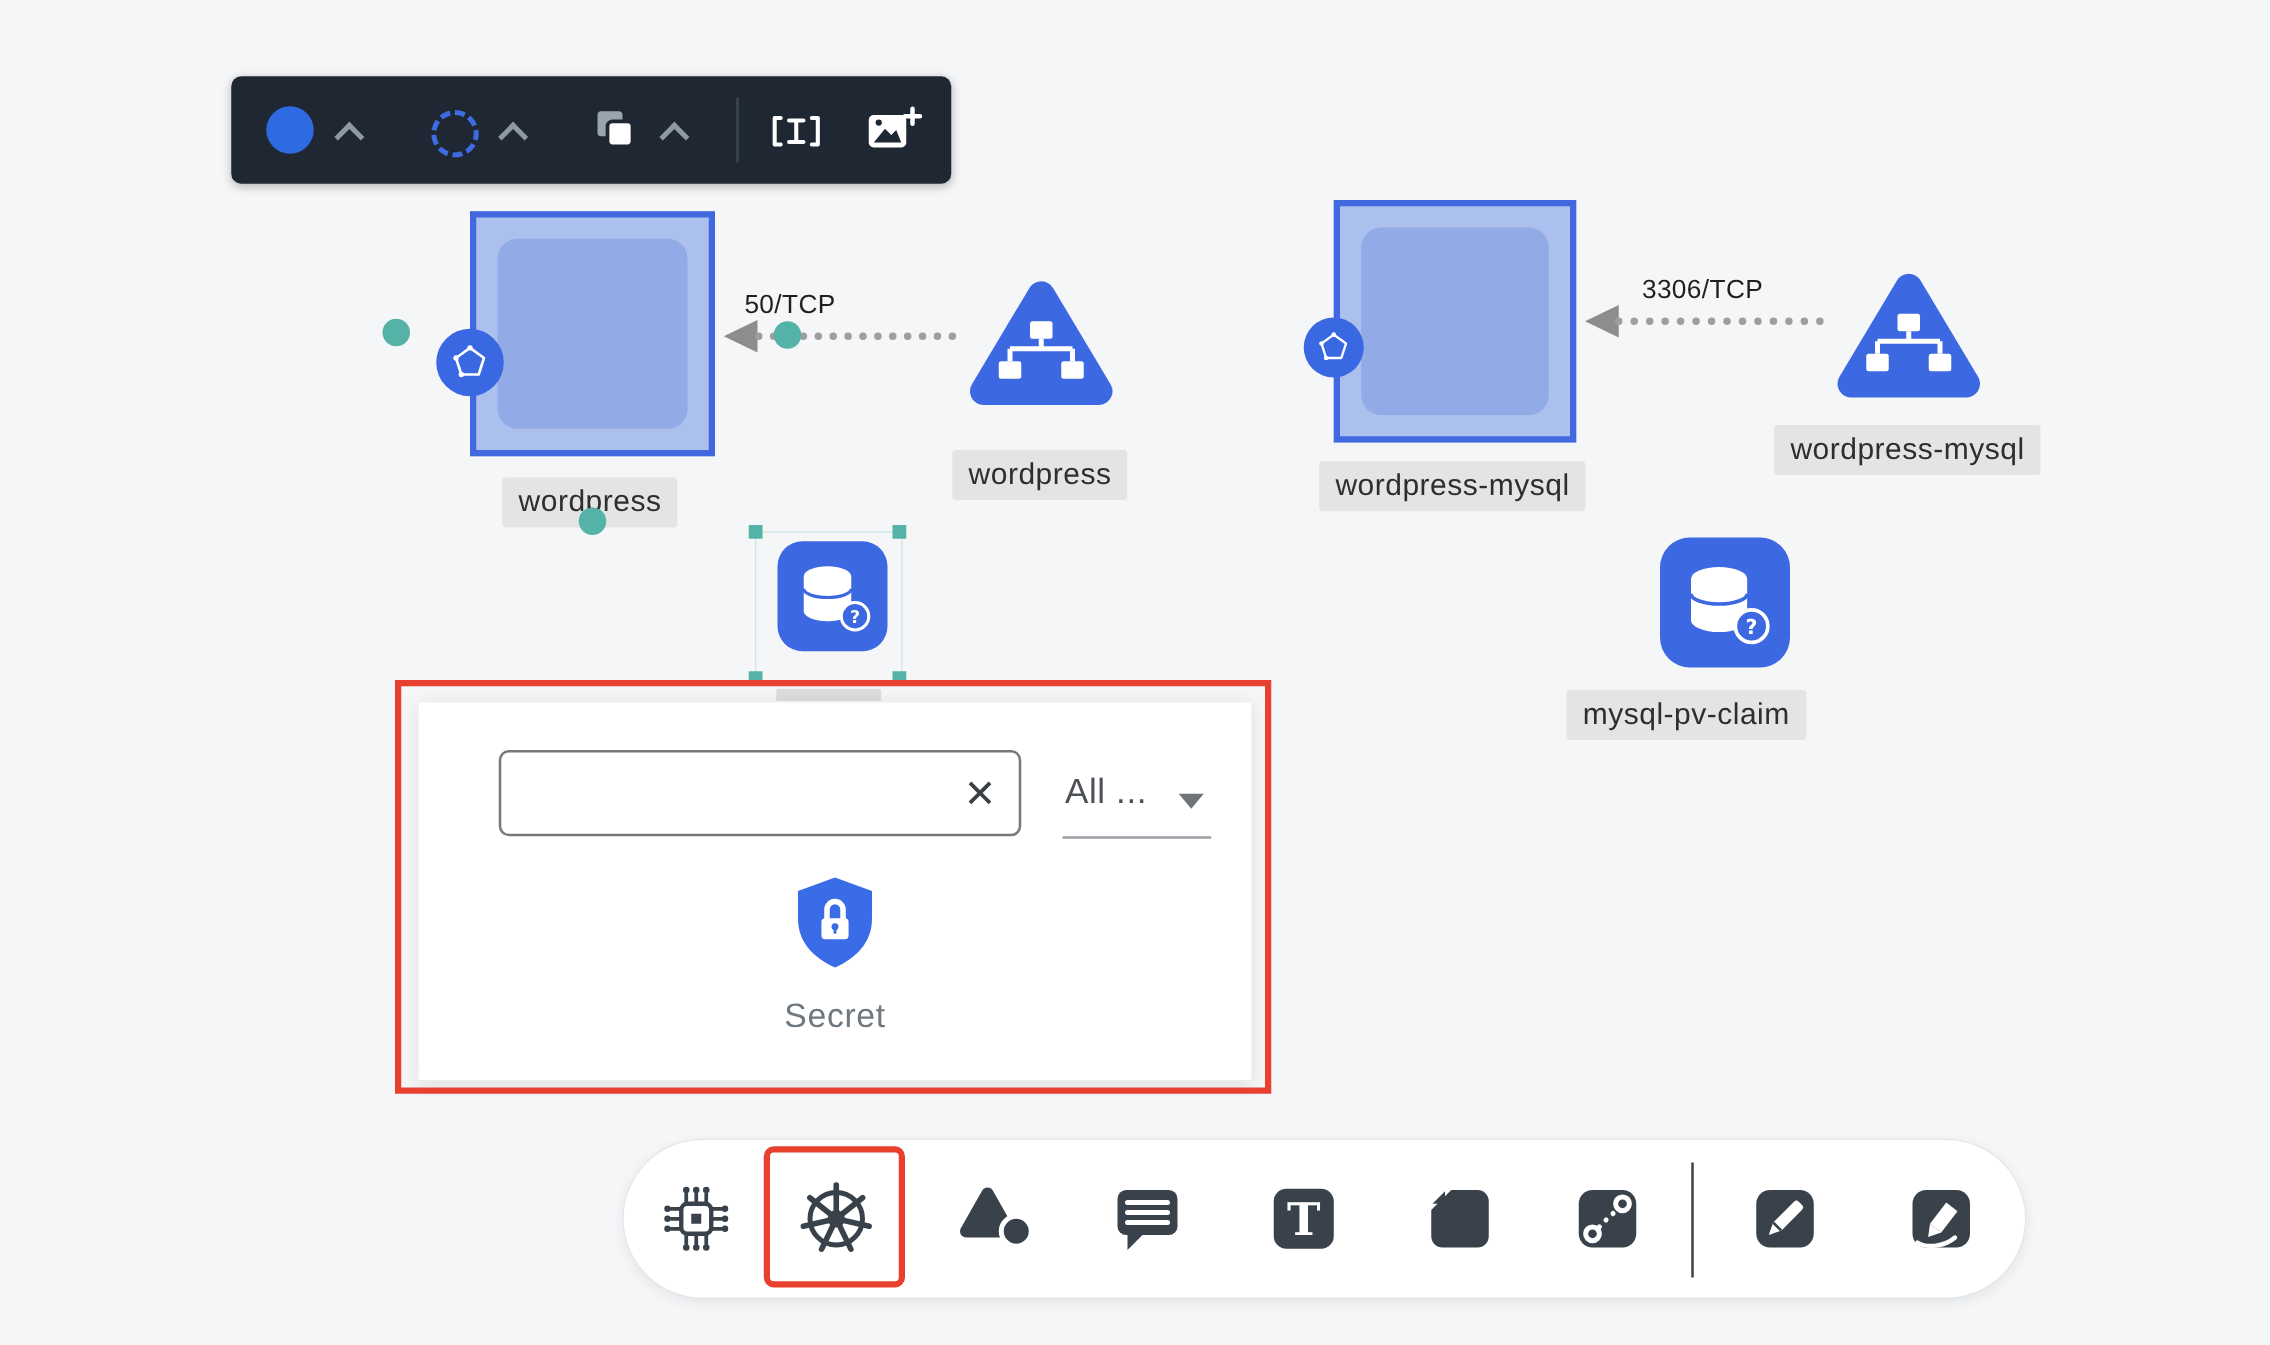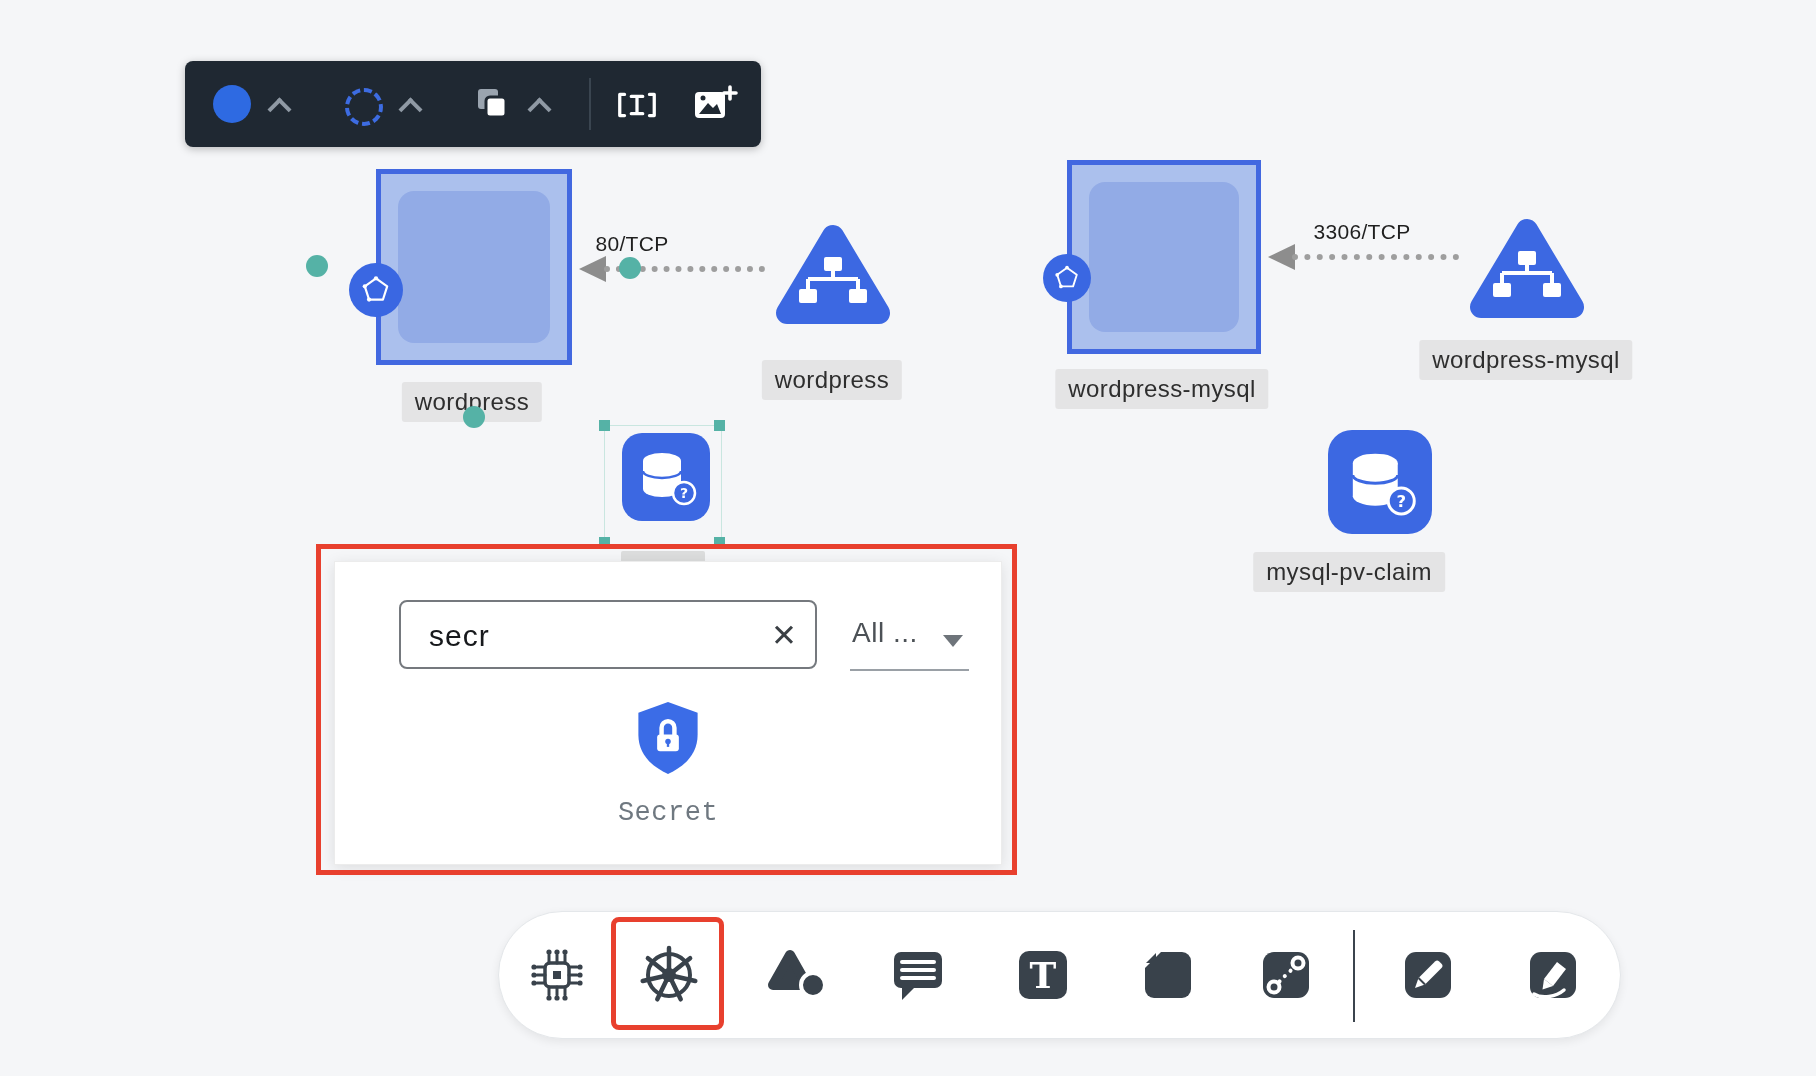--- a/index.html
+++ b/index.html
@@ -99,21 +99,21 @@
       <circle cx="7.5" cy="24" r="2" fill="#ffffff"></circle>
     </svg>
   </div>
   <div class="teal-dot" style="left:306px;top:255px;"></div>
   <div class="teal-dot" style="left:463px;top:406px;"></div>
   <div class="chip" style="left:472px;top:402px;">wordpress</div>
 
   <div class="arrowhead" style="left:579px;top:256px;"></div>
   <div class="dotline" style="left:604px;top:266px;width:161px;"></div>
   <div class="teal-dot" style="left:619px;top:257px;"></div>
-  <div class="edge-label" style="left:632px;top:244px;">80/TCP</div>
+  <div class="edge-label" style="left:632px;top:244px;">50/TCP</div>
 
   <div class="abs" style="left:768px;top:212px;cursor:pointer;">
     <svg width="130" height="130" viewBox="0 0 130 130">
       <polygon points="65,24 111,101 19,101" fill="#3c68e2" stroke="#3c68e2" stroke-width="22" stroke-linejoin="round"></polygon>
       <rect x="56" y="45" width="18" height="14" rx="2" fill="#ffffff"></rect>
       <path d="M65 59 V67 M40 67 H90 M40 67 V77 M90 67 V77" stroke="#ffffff" stroke-width="4" fill="none"></path>
       <rect x="31" y="77" width="18" height="14" rx="2" fill="#ffffff"></rect>
       <rect x="81" y="77" width="18" height="14" rx="2" fill="#ffffff"></rect>
     </svg>
   </div>
@@ -172,39 +172,38 @@
       <path d="M21 38 a19 7 0 0 0 38 0" stroke="#3c68e2" stroke-width="2.5" fill="none"></path>
       <circle cx="62" cy="60" r="11" fill="#3c68e2" stroke="#ffffff" stroke-width="2.5"></circle>
       <text x="62" y="65" text-anchor="middle" font-size="14" font-weight="bold" fill="#ffffff" font-family="DejaVu Sans, sans-serif">?</text>
     </svg>
   </div>
   <div class="chip" style="left:1349px;top:572px;">mysql-pv-claim</div>
 
   <div class="picker-card" style="left:334px;top:561px;width:666px;height:302px;">
 
     <div class="search-box" style="left:64px;top:38px;width:418px;height:69px;">
-      <input type="text" spellcheck="false" value="secr" style="">
       <span class="clear-btn">✕</span>
     </div>
 
     <div class="dd" style="left:515px;top:45px;width:119px;height:62px;cursor:pointer;">
       <span class="dd-label">All ...</span>
       <span class="dd-caret"></span>
     </div>
 
     <div class="abs" style="left:298px;top:137px;cursor:pointer;">
       <svg width="70" height="78" viewBox="0 0 70 79">
         <path d="M35 3 L65 14 V36 C65 56 52 68 35 76 C18 68 5 56 5 36 V14 Z" fill="#3b6ce7"></path>
         <path d="M28.5 37 V29 a6.5 6.5 0 0 1 13 0 V37" stroke="#ffffff" stroke-width="4.5" fill="none"></path>
         <rect x="24" y="36" width="22" height="17" rx="3" fill="#ffffff"></rect>
         <circle cx="35" cy="43" r="2.8" fill="#3b6ce7"></circle>
         <rect x="33.8" y="43" width="2.4" height="5.5" fill="#3b6ce7"></rect>
       </svg>
     </div>
-    <div class="result-label" style="left:333px;top:251px;font-family:Liberation Mono, monospace;">Secret</div>
+    <div class="result-label" style="left:333px;top:251px;">Secret</div>
   </div>
   <div class="red-outline" style="left:316px;top:544px;width:701px;height:331px;"></div>
 
   <div class="toolbar-bottom">
 
     <div class="tool" style="left:26px;">
       <svg width="64" height="64" viewBox="0 0 64 64">
         <rect x="20" y="20" width="24" height="24" rx="5" fill="none" stroke="#39424b" stroke-width="3.5"></rect>
         <rect x="28" y="28" width="8" height="8" fill="#39424b"></rect>
         <g stroke="#39424b" stroke-width="3" stroke-linecap="round">

